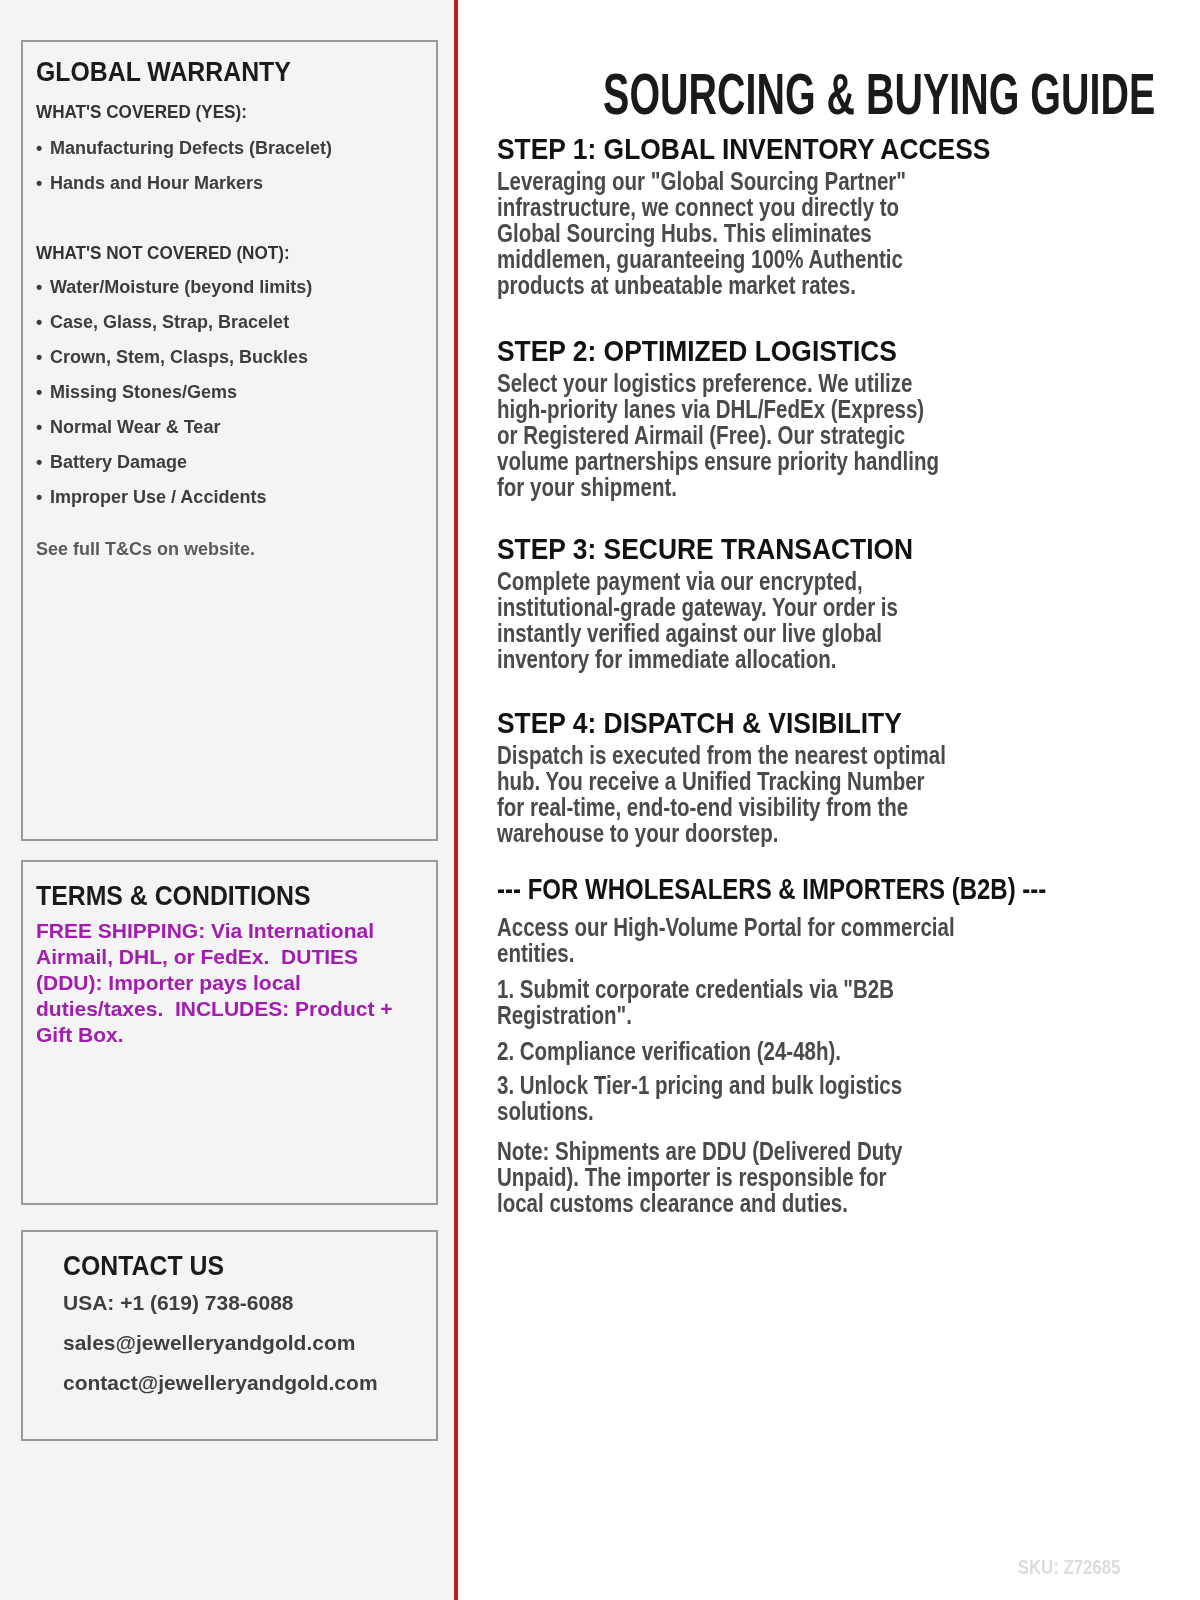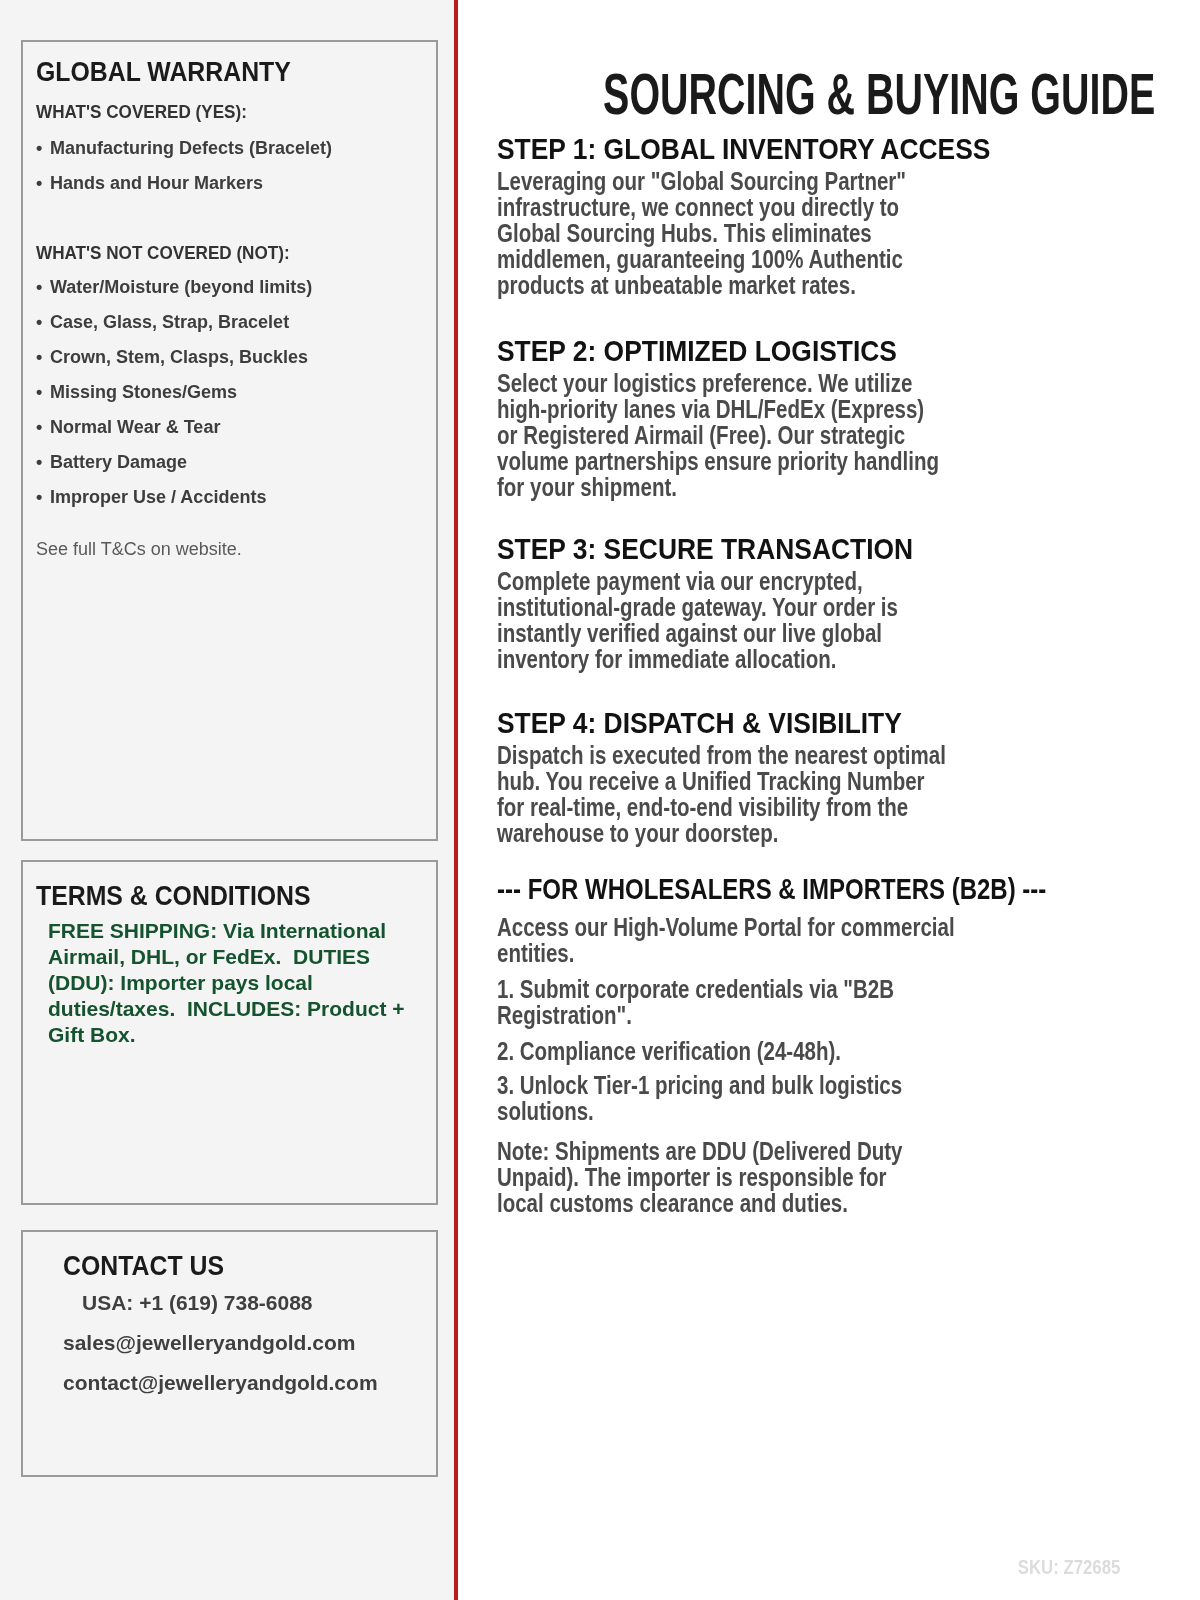--- a/index.html
+++ b/index.html
@@ -16,48 +16,48 @@
     position:absolute;left:0;top:0;width:458px;height:1600px;
     background:#f4f4f4;border-right:4px solid #b91c1c;
   }
   .sb-box{
     position:absolute;left:21px;width:417px;
     border:2px solid #9a9a9a;background:#f4f4f4;
     padding:18px 13px 0 13px;
   }
   .box-warranty{top:40px;height:801px;padding-top:14px;}
   .box-terms{top:860px;height:345px;}
-  .box-contact{top:1230px;height:247px;padding-left:40px;}
+  .box-contact{top:1230px;height:211px;padding-left:40px;}
 
   .sb-title{
     margin:0;font-size:27px;line-height:32px;font-weight:800;color:#1b1b1b;
     letter-spacing:0;transform:scaleX(0.92);transform-origin:0 50%;white-space:nowrap;
   }
   .sb-sub{
     margin:12px 0 0 0;font-size:19px;line-height:24px;font-weight:700;color:#333333;
     transform:scaleX(0.9);transform-origin:0 50%;white-space:nowrap;
   }
   .sb-list{margin:14px 0 0 0;padding:0;list-style:none;}
   .sb-list li{
     position:relative;margin:0 0 15px 0;padding-left:14px;
     font-size:18px;line-height:20px;font-weight:700;color:#3d3d3d;white-space:nowrap;
   }
   .sb-list li::before{content:"•";position:absolute;left:0;top:0;color:#3d3d3d;}
   .sb-footnote{
-    margin:32px 0 0 0;font-size:18px;line-height:20px;font-weight:400;color:#5a5a5a;
+    margin:32px 0 0 0;font-size:18px;line-height:20px;font-weight:700;color:#5a5a5a;
   }
   .sb-body{
-    margin:6px 0 0 12px;font-size:21px;line-height:26px;font-weight:700;color:#14532d;
+    margin:6px 0 0 0;font-size:21px;line-height:26px;font-weight:700;color:#a21caf;
     white-space:pre-wrap;
   }
   .sb-contact-line{
     margin:18px 0 0 0;font-size:21px;line-height:22px;font-weight:700;color:#3f3f3f;
     white-space:nowrap;
   }
-  .sb-contact-line.first{margin-top:10px;margin-left:19px;}
+  .sb-contact-line.first{margin-top:10px;}
 
   
   .main{
     position:absolute;left:459px;top:0;width:741px;height:1600px;background:#ffffff;
     padding:0 40px 12px 38px;
   }
   .doc-title{
     margin:62px 0 0 0;font-size:58px;line-height:64px;font-weight:800;color:#1a1a1a;
     text-align:center;white-space:nowrap;
     transform:scaleX(0.68);transform-origin:50% 50%;

